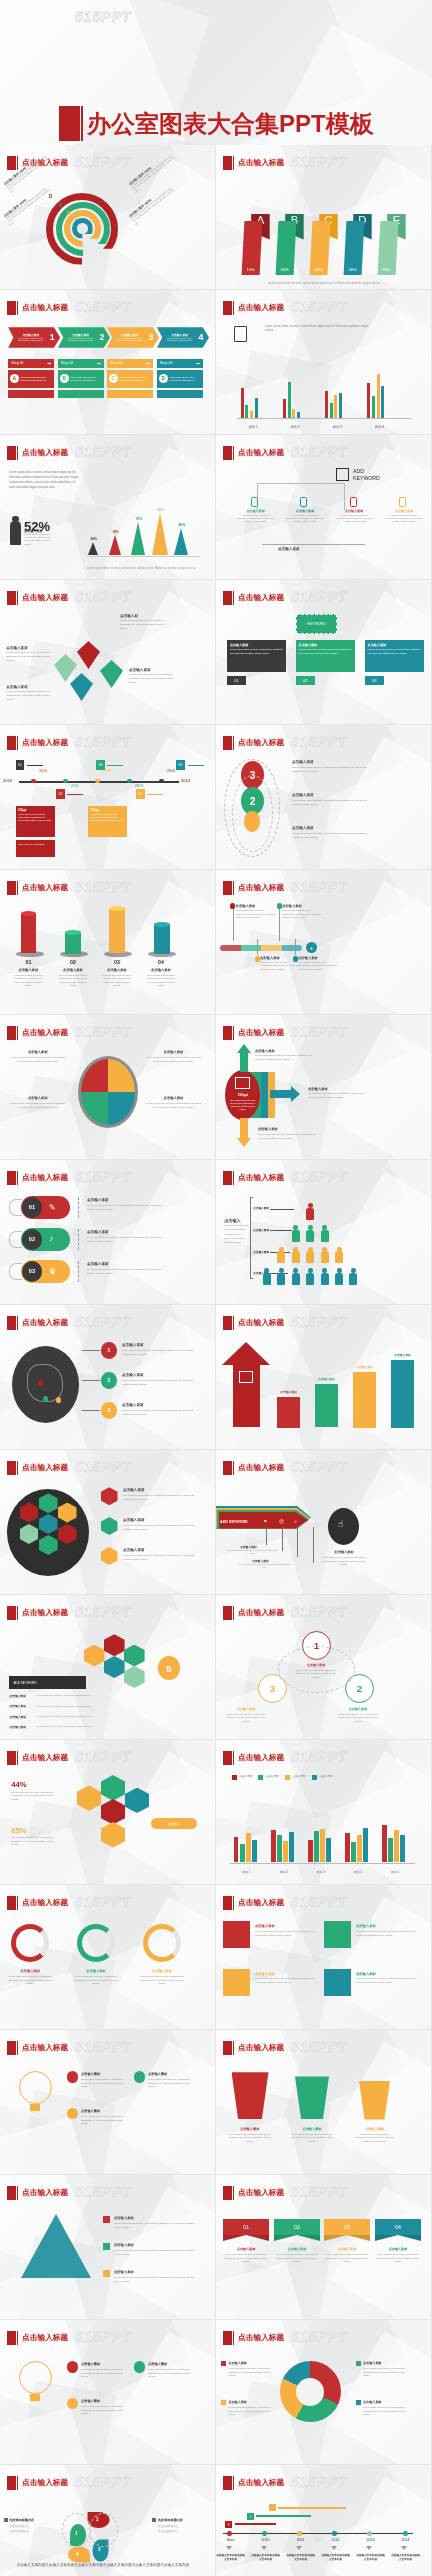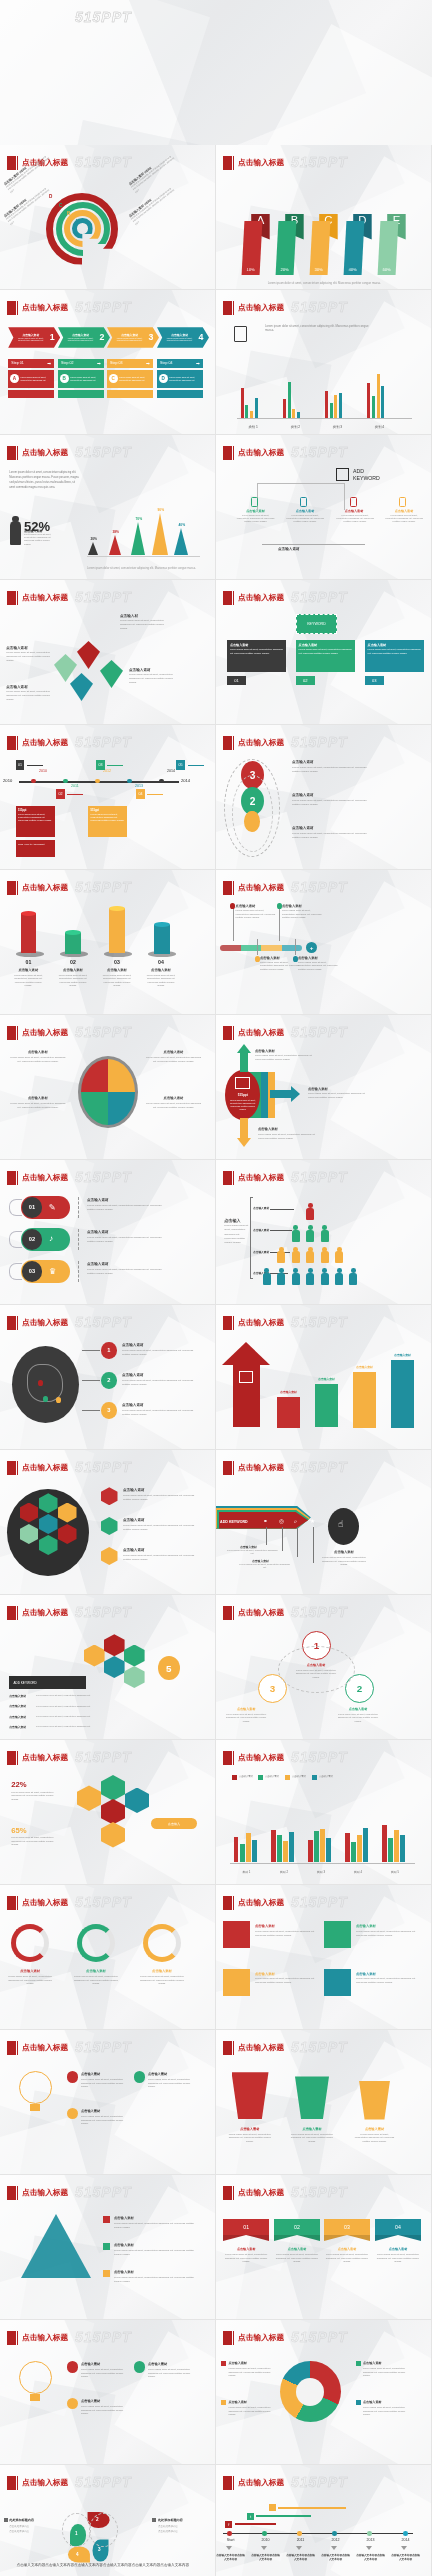--- a/index.html
+++ b/index.html
@@ -100,20 +100,25 @@
       <i style="left:-31px;top:-20.6px;width:216px;height:196px;transform:rotate(18deg);"></i>
       <i class="d" style="left:155px;top:-41px;width:185px;height:175px;transform:rotate(-22deg);"></i>
       <i style="left:268px;top:62px;width:216px;height:216px;transform:rotate(28deg);"></i>
       <i class="d" style="left:62px;top:134px;width:155px;height:185px;transform:rotate(12deg);"></i>
 
     </div>
 
     <div class="wm wm1">515PPT</div>
     <div class="wm wm2">515PPT</div>
 
+    <div class="cover-title-row">
+      <span class="cover-sq"></span>
+      <span class="cover-bar"></span>
+      <span class="cover-title">办公室图表大合集PPT模板</span>
+    </div>
 
   </div>
 
   <div class="grid" id="slide-grid">
       <div class="slide">
         <div class="poly-bg">
           <i style="left:-20.6px;top:-15.5px;width:103px;height:98px;transform:rotate(18deg);"></i>
           <i class="d" style="left:77px;top:-26px;width:98px;height:88px;transform:rotate(-24deg);"></i>
           <i style="left:134px;top:31px;width:108px;height:108px;transform:rotate(30deg);"></i>
           <i class="d" style="left:26px;top:67px;width:82px;height:93px;transform:rotate(10deg);"></i>
@@ -967,21 +972,21 @@
           <i class="d" style="left:26px;top:67px;width:82px;height:93px;transform:rotate(10deg);"></i>
           <i style="left:-10.3px;top:98px;width:93px;height:77px;transform:rotate(-16deg);"></i>
         </div>
         <div class="wm">515PPT</div>
         <div class="shead">
           <span class="sq"></span>
           <span class="bar"></span>
           <span class="tx">点击输入标题</span>
         </div>
         <div class="body">
-          <div style="position:absolute;left:11.3px;top:8.2px;font-size:7.7px;font-weight:bold;color:#b22222;">22%</div>
+          <div style="position:absolute;left:11.3px;top:8.2px;font-size:7.7px;font-weight:bold;color:#b22222;">44%</div>
           <div style="position:absolute;left:11.3px;top:18.5px;width:49px;font-size:2.3px;color:#8d8d8d;line-height:1.55;">Lorem ipsum dolor sit amet, consectetuer adipiscing elit. Maecenas porttitor congue massa.</div>
           <div style="position:absolute;left:11.3px;top:54px;font-size:7.7px;font-weight:bold;color:#f5b041;">65%</div>
           <div style="position:absolute;left:11.3px;top:64px;width:49px;font-size:2.3px;color:#8d8d8d;line-height:1.55;">Lorem ipsum dolor sit amet, consectetuer adipiscing elit. Maecenas porttitor congue massa.</div>
           <div style="position:absolute;left:77px;top:13.4px;width:24px;height:25.6px;background:#f5b041;clip-path:polygon(50% 0,100% 25%,100% 75%,50% 100%,0 75%,0 25%);"></div>
           <div style="position:absolute;left:101px;top:3.1px;width:24px;height:25.6px;background:#2aaa77;clip-path:polygon(50% 0,100% 25%,100% 75%,50% 100%,0 75%,0 25%);"></div>
           <div style="position:absolute;left:101px;top:27px;width:24px;height:25.6px;background:#b22222;clip-path:polygon(50% 0,100% 25%,100% 75%,50% 100%,0 75%,0 25%);"></div>
           <div style="position:absolute;left:125px;top:15.5px;width:24px;height:25.6px;background:#1f8f9e;clip-path:polygon(50% 0,100% 25%,100% 75%,50% 100%,0 75%,0 25%);"></div>
           <div style="position:absolute;left:101px;top:50px;width:24px;height:25.6px;background:#f5b041;clip-path:polygon(50% 0,100% 25%,100% 75%,50% 100%,0 75%,0 25%);"></div>
           <div style="position:absolute;left:151px;top:46px;width:46px;height:11.3px;border-radius:5.7px;background:#f5b041;color:#fff;font-size:3.1px;display:flex;align-items:center;justify-content:center;">点击输入</div>
         </div>

